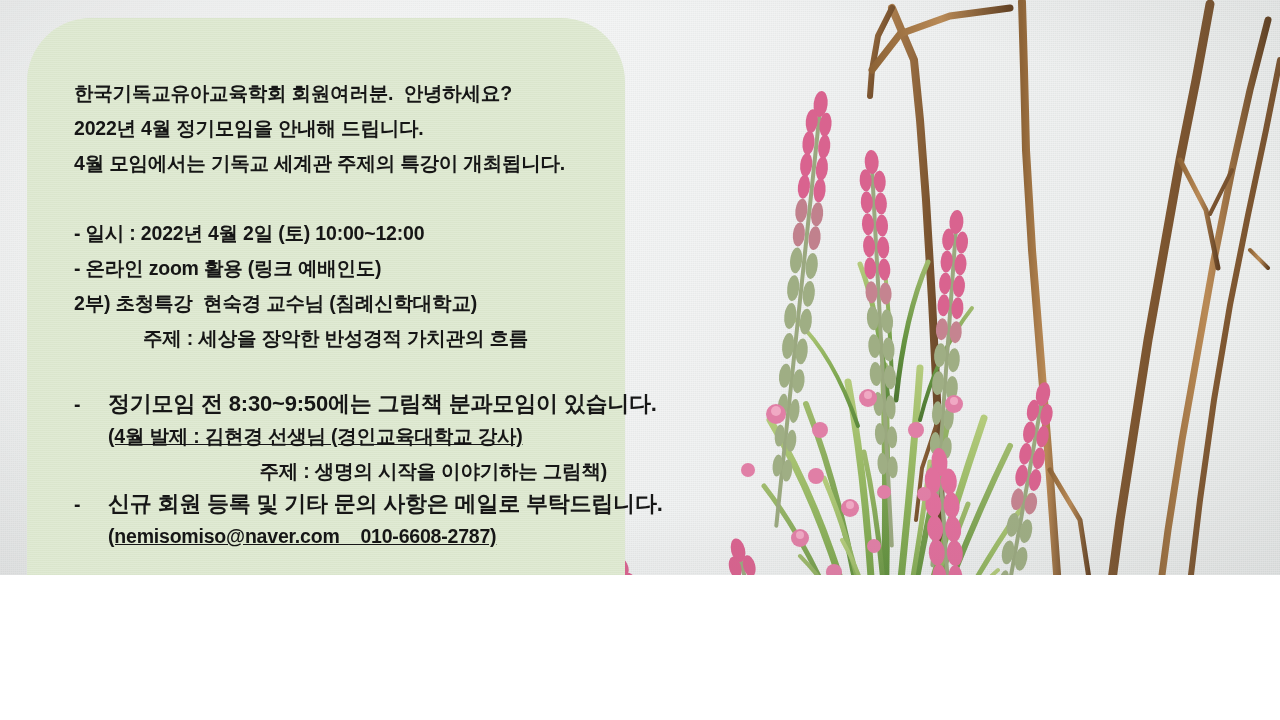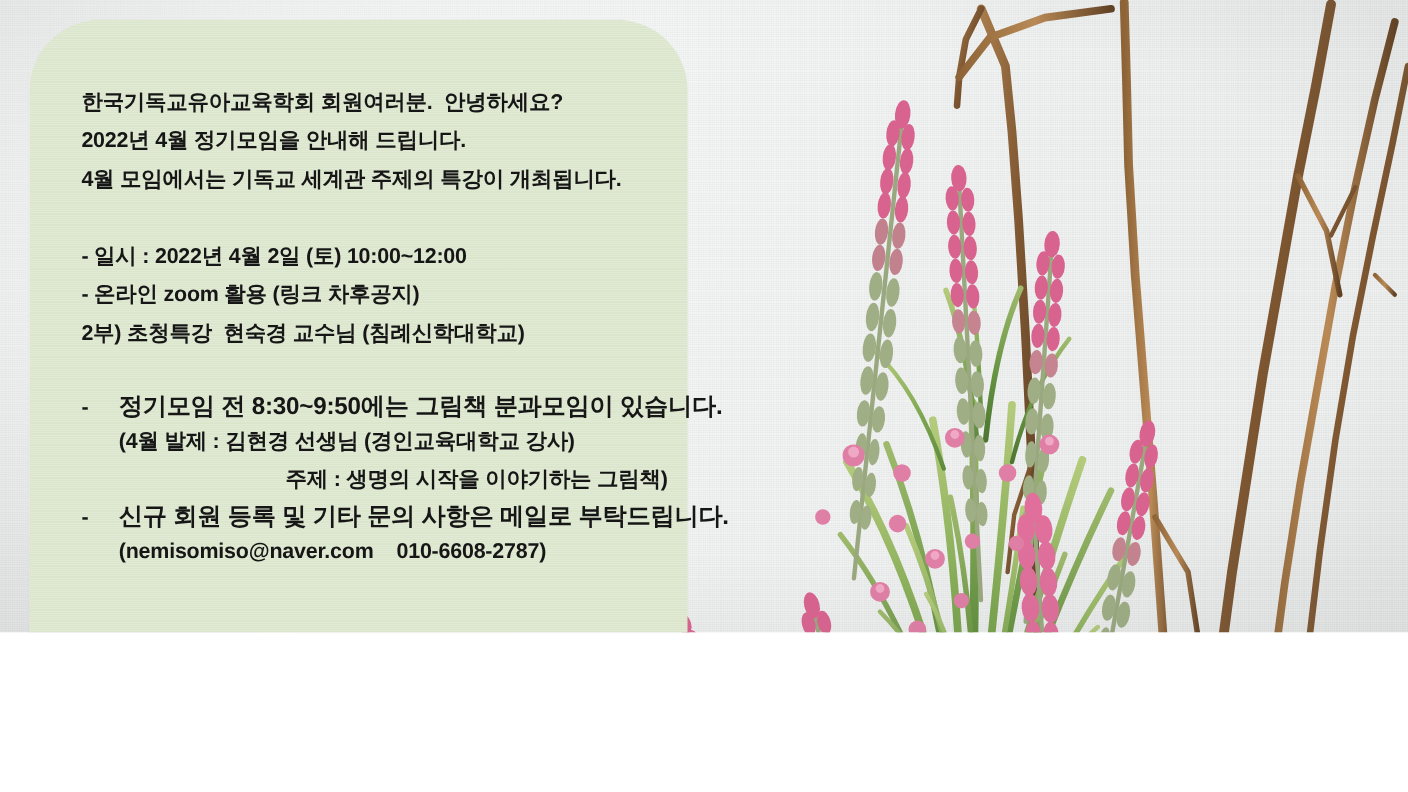--- a/index.html
+++ b/index.html
@@ -85,21 +85,21 @@
     font-weight: 700;
     letter-spacing: -0.2px;
     line-height: 35px;
     white-space: pre;
   }
   .spacer { height: 35px; }
   .spacer-sm { height: 33px; }
 
   .indent-subject { padding-left: 69px; }
   .indent-subject2 { padding-left: 95px; text-align: right; }
-  .indent-cont { padding-left: 34px; }
+  .indent-cont { padding-left: 34px; text-decoration: underline; }
 
   .bullet-row {
     display: flex;
     align-items: baseline;
   }
   .bullet-mark {
     width: 34px;
     flex: 0 0 34px;
     color: #161616;
     font-size: 19.5px;
@@ -459,22 +459,23 @@
 
     <div class="card-body">
 
       <div class="line">한국기독교유아교육학회 회원여러분.  안녕하세요?</div>
       <div class="line">2022년 4월 정기모임을 안내해 드립니다.</div>
       <div class="line">4월 모임에서는 기독교 세계관 주제의 특강이 개최됩니다.</div>
 
       <div class="spacer"></div>
 
       <div class="line">- 일시 : 2022년 4월 2일 (토) 10:00~12:00</div>
-      <div class="line">- 온라인 zoom 활용 (링크 차후공지)</div>
+      <div class="line">- 온라인 zoom 활용 (링크 예배인도)</div>
       <div class="line">2부) 초청특강  현숙경 교수님 (침례신학대학교)</div>
+      <div class="line indent-subject">주제 : 세상을 장악한 반성경적 가치관의 흐름</div>
 
       <div class="spacer-sm"></div>
 
       <div class="bullet-row">
         <span class="bullet-mark">-</span>
         <span class="bullet-text">정기모임 전 8:30~9:50에는 그림책 분과모임이 있습니다.</span>
       </div>
       <div class="line indent-cont">(4월 발제 : 김현경 선생님 (경인교육대학교 강사)</div>
       <div class="line indent-subject2">주제 : 생명의 시작을 이야기하는 그림책)</div>
 

